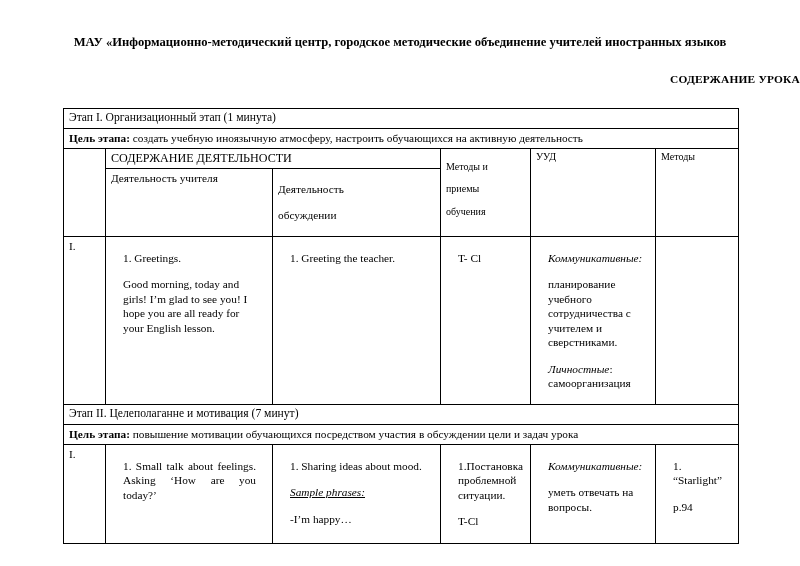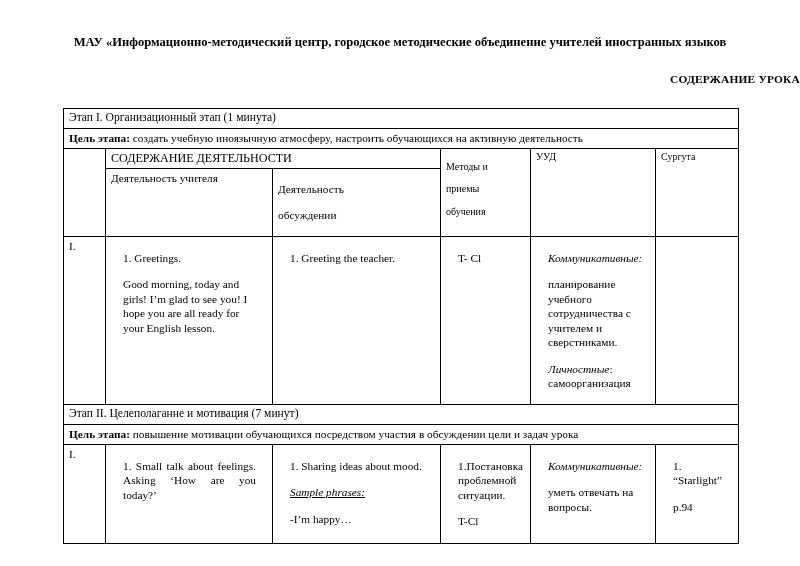--- a/index.html
+++ b/index.html
@@ -165,21 +165,21 @@
 
         <tr>
           <td rowspan="2"></td>
           <td colspan="2" class="hdr-span-title">СОДЕРЖАНИЕ ДЕЯТЕЛЬНОСТИ</td>
           <td rowspan="2" class="hdr-center">
             <p>Методы и</p>
             <p>приемы</p>
             <p>обучения</p>
           </td>
           <td rowspan="2" class="hdr-center">УУД</td>
-          <td rowspan="2" class="hdr-center">Сургута</td>
+          <td rowspan="2" class="hdr-center">Методы</td>
         </tr>
         <tr>
           <td class="hdr-sub">Деятельность учителя</td>
           <td class="hdr-sub">
             <p>Деятельность</p>
             <p>обсуждении</p>
           </td>
         </tr>
 
         <tr class="tall-1">

